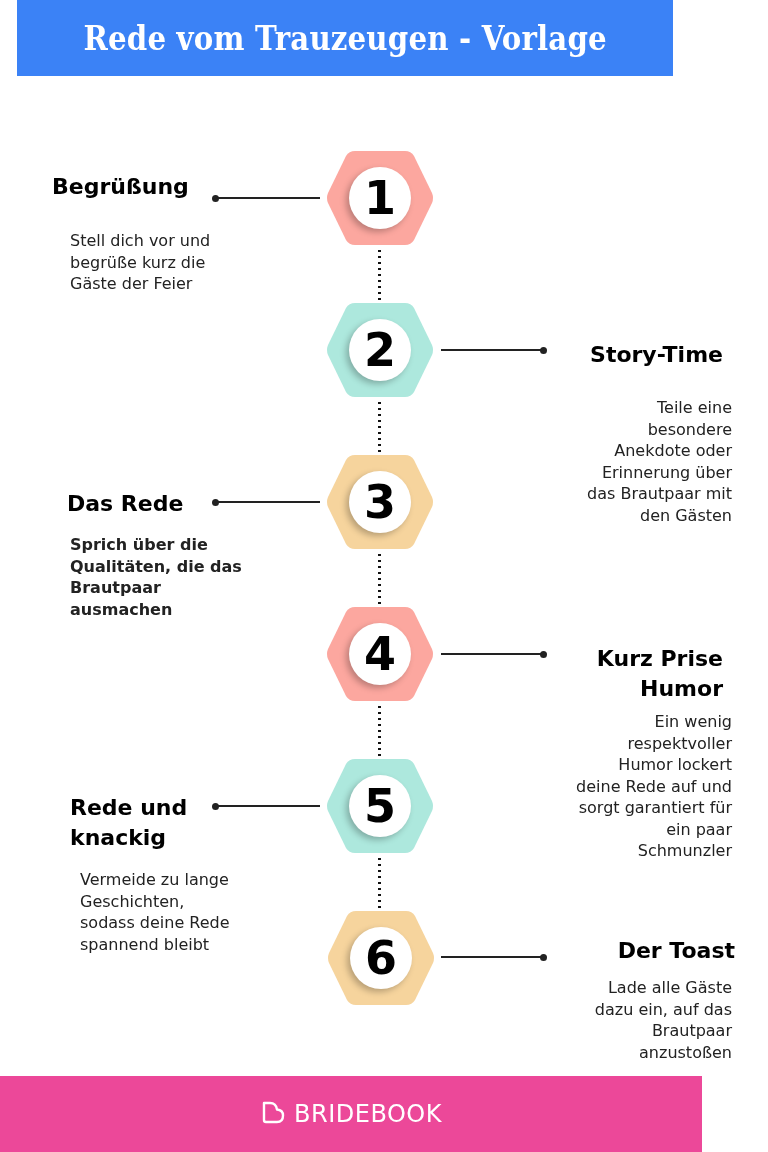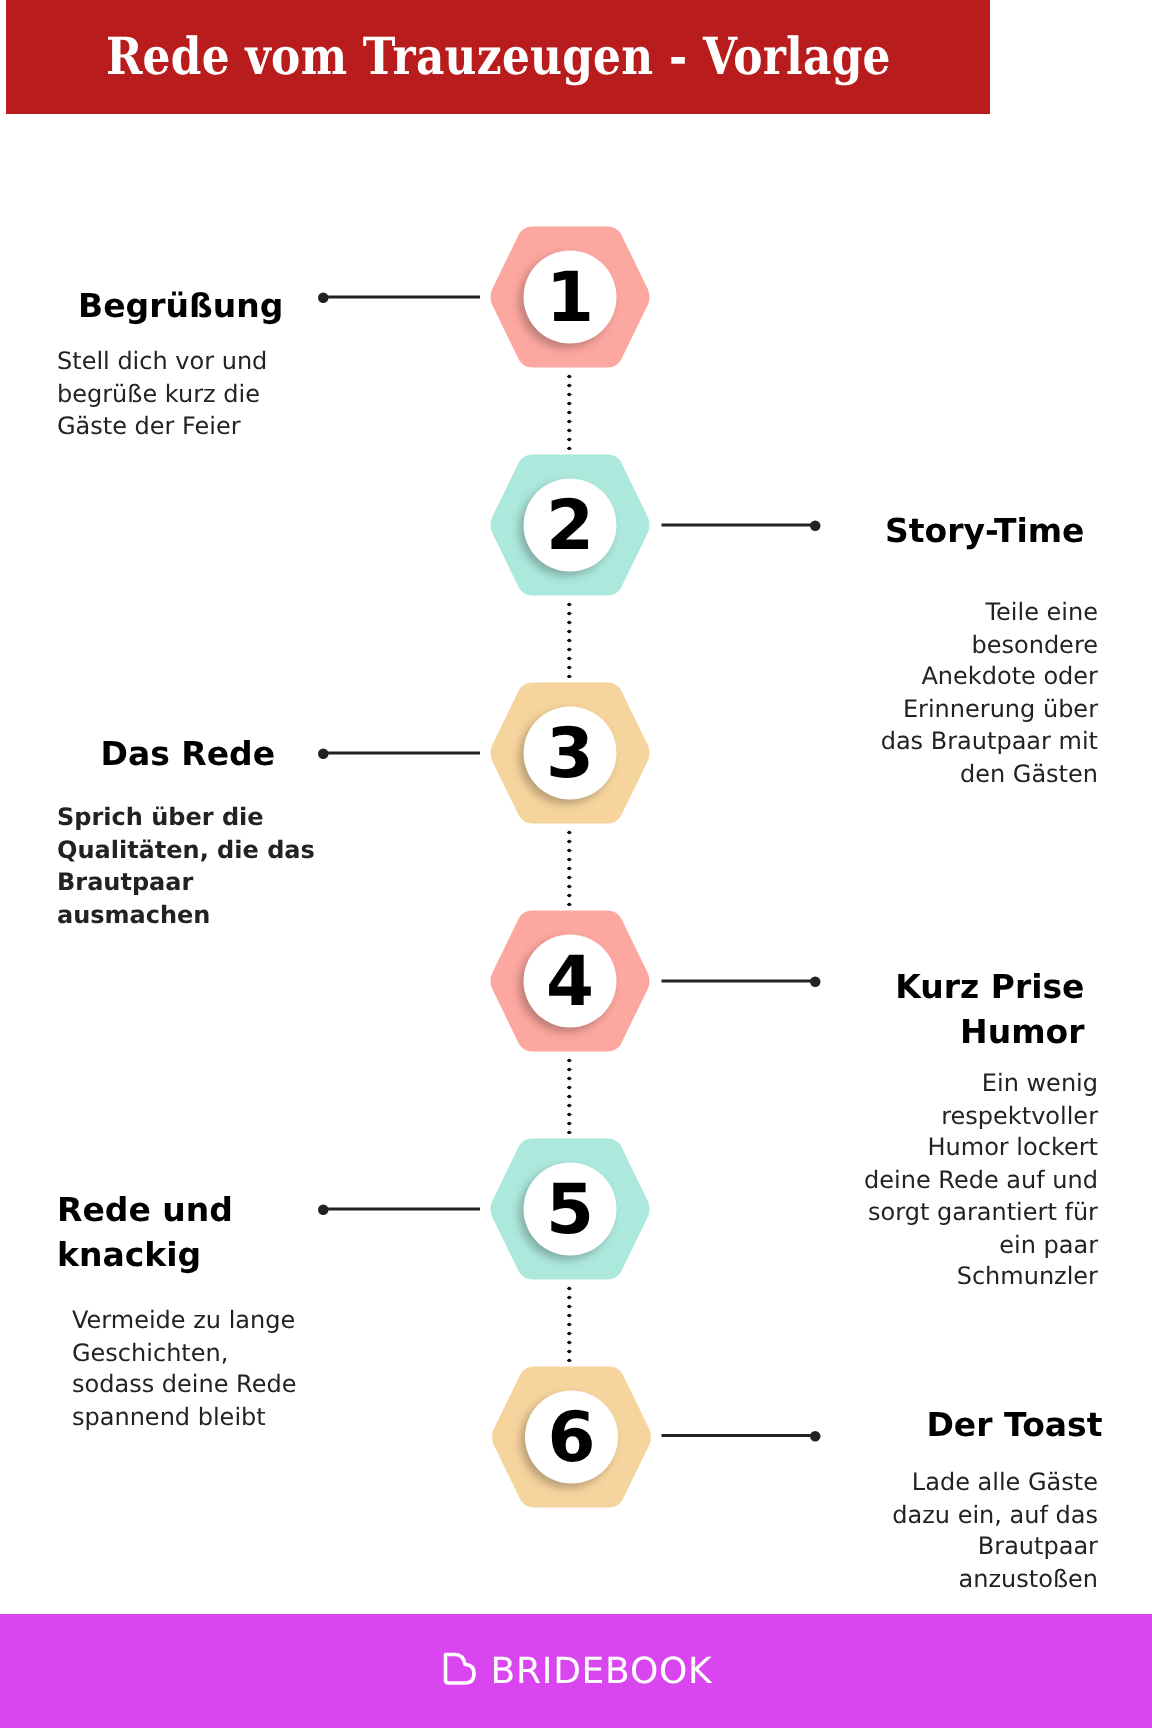--- a/index.html
+++ b/index.html
@@ -1,29 +1,29 @@
 <!DOCTYPE html>
 <html><head>
 <meta charset="utf-8">
 <style>
   * { margin: 0; padding: 0; box-sizing: border-box; }
   html, body { width: 768px; height: 1152px; background: #ffffff; overflow: hidden; }
   body { position: relative; font-family: "DejaVu Sans", "Liberation Sans", sans-serif; color: #111; }
   .header {
-    position: absolute; left: 4px; top: 0; width: 656px; height: 76px;
-    background: #b91c1c; display: flex; align-items: center; justify-content: center;
+    position: absolute; left: 17px; top: 0; width: 656px; height: 76px;
+    background: #3b82f6; display: flex; align-items: center; justify-content: center;
   }
   .header h1 {
     font-family: "DejaVu Serif", "Liberation Serif", serif;
     color: #ffffff; font-size: 34px; font-weight: bold; letter-spacing: 0.2px;
     transform: scaleX(0.86);
   }
   .footer {
-    position: absolute; left: 0; top: 1076px; width: 768px; height: 76px;
-    background: #d946ef; display: flex; align-items: center; justify-content: center; gap: 8px;
+    position: absolute; left: 0; top: 1076px; width: 702px; height: 76px;
+    background: #ec4899; display: flex; align-items: center; justify-content: center; gap: 8px;
   }
   .footer .brand {
     color: #ffffff; font-family: "DejaVu Sans", sans-serif; font-size: 24px; letter-spacing: 0.5px;
     font-weight: normal;
   }
   .dotline {
     position: absolute; left: 378px; width: 3px;
     background-image: radial-gradient(circle, #111 1.2px, transparent 1.4px);
     background-size: 3px 6px; background-repeat: repeat-y;
   }
@@ -37,21 +37,21 @@
     display: flex; align-items: center; justify-content: center;
   }
   .hex .num { font-family: "DejaVu Sans", sans-serif; font-weight: bold; font-size: 46px; color: #000; line-height: 1; }
   .conn { position: absolute; height: 2px; background: #222; }
   .conn .dot { position: absolute; top: -2.5px; width: 7px; height: 7px; border-radius: 50%; background: #222; }
   .conn.left .dot { left: -3px; }
   .conn.right .dot { right: -3px; }
   .title { position: absolute; font-weight: bold; font-size: 22px; line-height: 30px; color: #000; }
   .desc { position: absolute; font-size: 16px; line-height: 21.5px; color: #222; }
   .right { text-align: right; }
-  .pre { white-space: pre-line; }
+  .pre { white-space: pre-line; margin-left: 32px; }
 </style>
 </head>
 <body>
 
 <div class="header">
   <h1>Rede vom Trauzeugen - Vorlage</h1>
 </div>
 
 <div class="dotline" style="top:248px;height:52px;"></div>
 <div class="dotline" style="top:400px;height:52px;"></div>
@@ -63,21 +63,21 @@
   <svg width="110" height="98" viewBox="0 0 110 98">
       <path d="M30 2 L80 2 Q86 2 89 7 L107 44 Q109 49 107 54 L89 91 Q86 96 80 96 L30 96 Q24 96 21 91 L3 54 Q1 49 3 44 L21 7 Q24 2 30 2 Z" fill="#fca79f"></path>
     </svg>
   <div class="circle">
       <span class="num">1</span>
     </div>
 </div>
 <div class="conn left" style="left:215px;top:197px;width:105px;">
     <span class="dot"></span>
   </div>
-<div class="title" style="left:52px;top:190px;">Begrüßung</div>
+<div class="title" style="left:52px;top:172px;">Begrüßung</div>
 <div class="desc pre" style="left:38px;top:230px;">Stell dich vor und
 begrüße kurz die
 Gäste der Feier</div>
 
 <div class="hex" style="left:325px;top:301px;">
   <svg width="110" height="98" viewBox="0 0 110 98">
       <path d="M30 2 L80 2 Q86 2 89 7 L107 44 Q109 49 107 54 L89 91 Q86 96 80 96 L30 96 Q24 96 21 91 L3 54 Q1 49 3 44 L21 7 Q24 2 30 2 Z" fill="#ade8dd"></path>
     </svg>
   <div class="circle">
       <span class="num">2</span>

